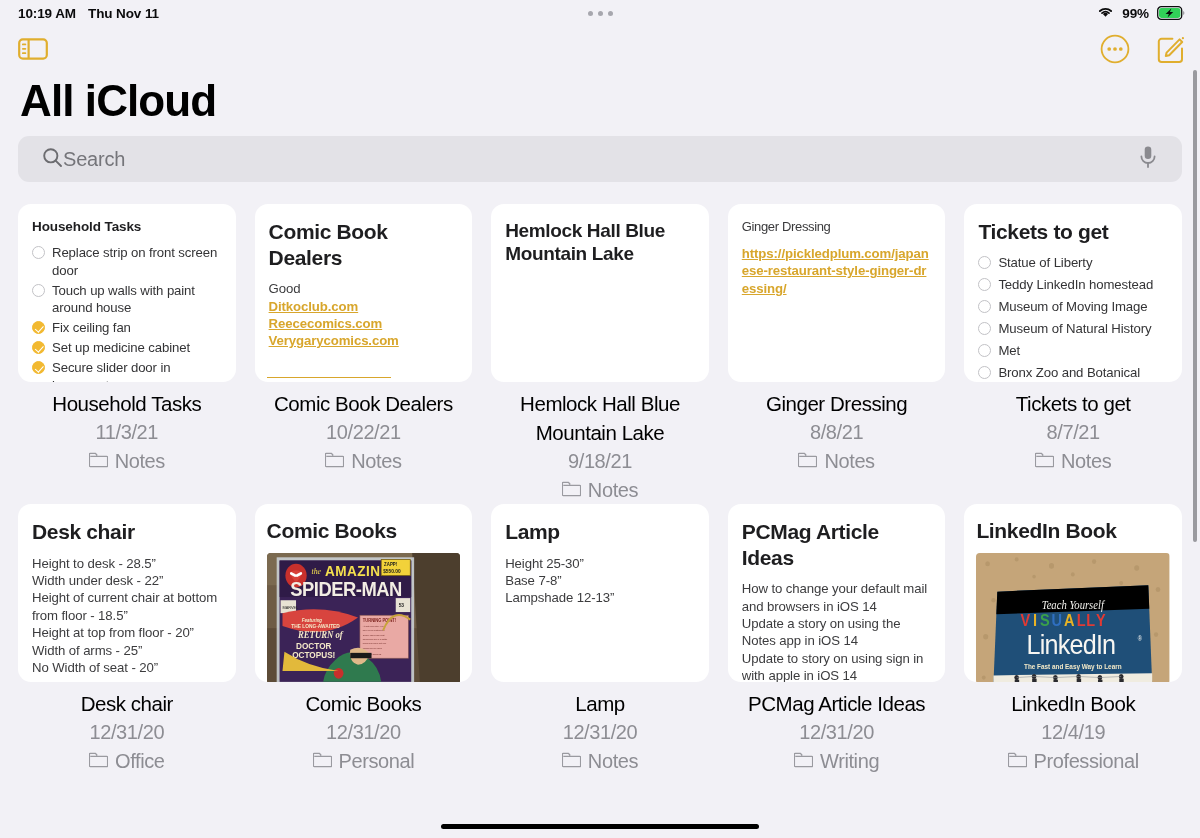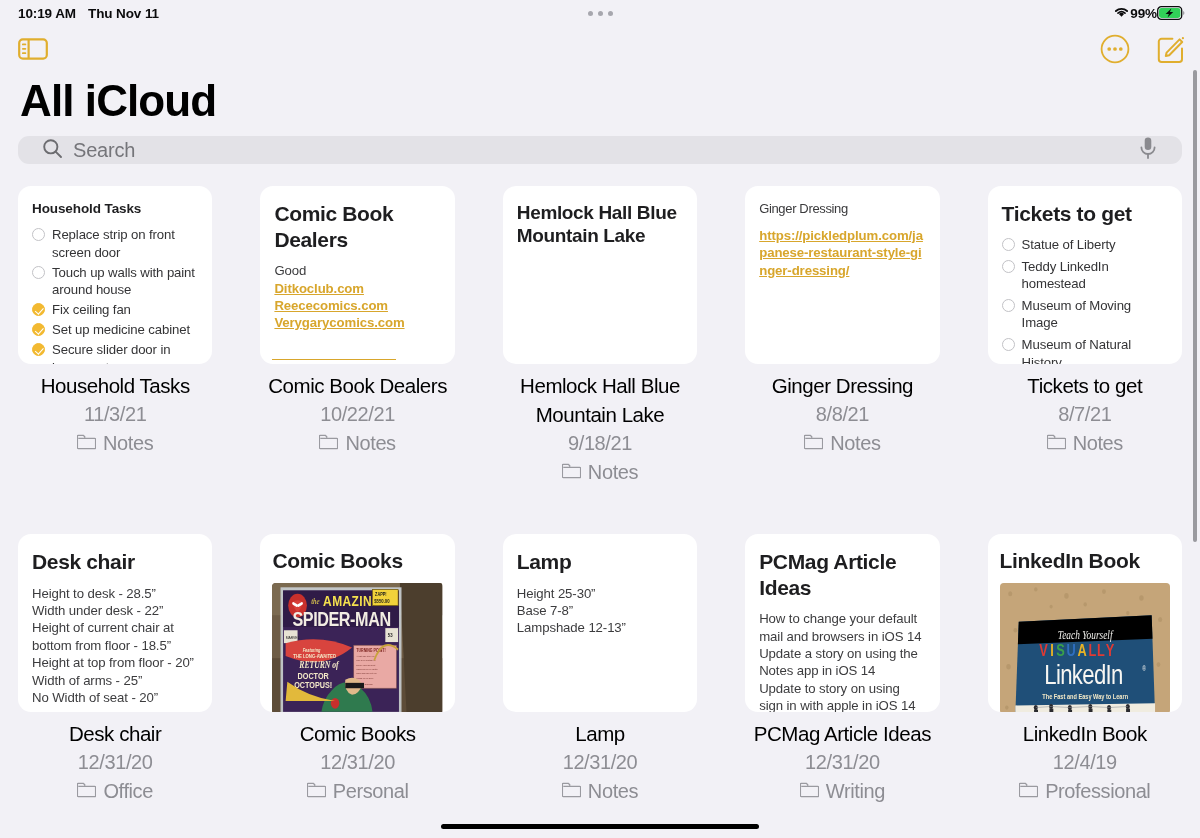--- a/index.html
+++ b/index.html
@@ -26,21 +26,21 @@
     position: relative;
     font-size: 13.5px;
     font-weight: bold;
     color: #0b0b0c;
     letter-spacing: -0.1px;
   }
   .status-left { display: flex; gap: 12px; align-items: center; }
   .status-right {
     margin-left: auto;
     display: flex;
-    gap: 0;
+    gap: 8px;
     align-items: center;
   }
   .status-dots {
     position: absolute;
     left: 0; right: 0;
     top: 0; bottom: 0;
     display: flex;
     align-items: center;
     justify-content: center;
     gap: 5px;
@@ -83,27 +83,26 @@
     font-size: 44px;
     font-weight: bold;
     letter-spacing: -0.9px;
     color: #000;
     padding: 4px 0 10px 20px;
   }
 
   
   .search-wrap { padding: 0 18px; }
   .search-bar {
-    height: 28px;
+    height: 46px;
     background: #e3e2e7;
     border-radius: 11px;
     display: flex;
     align-items: center;
     padding: 0 24px;
-    gap: 10px;
     cursor: text;
   }
   .search-input {
     flex: 1;
     border: none;
     background: transparent;
     outline: none;
     font-family: "Liberation Sans", sans-serif;
     font-size: 20px;
     color: #6c6c70;
@@ -112,21 +111,20 @@
   .search-input::placeholder { color: #75757a; opacity: 1; }
 
   
   .grid {
     display: grid;
     grid-template-columns: repeat(5, 1fr);
     column-gap: 19px;
     row-gap: 0;
     padding: 22px 18px 0 18px;
     align-content: start;
-    gap: 48px;
   }
   .note-cell {
     display: flex;
     flex-direction: column;
     align-items: center;
   }
 
   .note-card {
     width: 100%;
     height: 178px;

